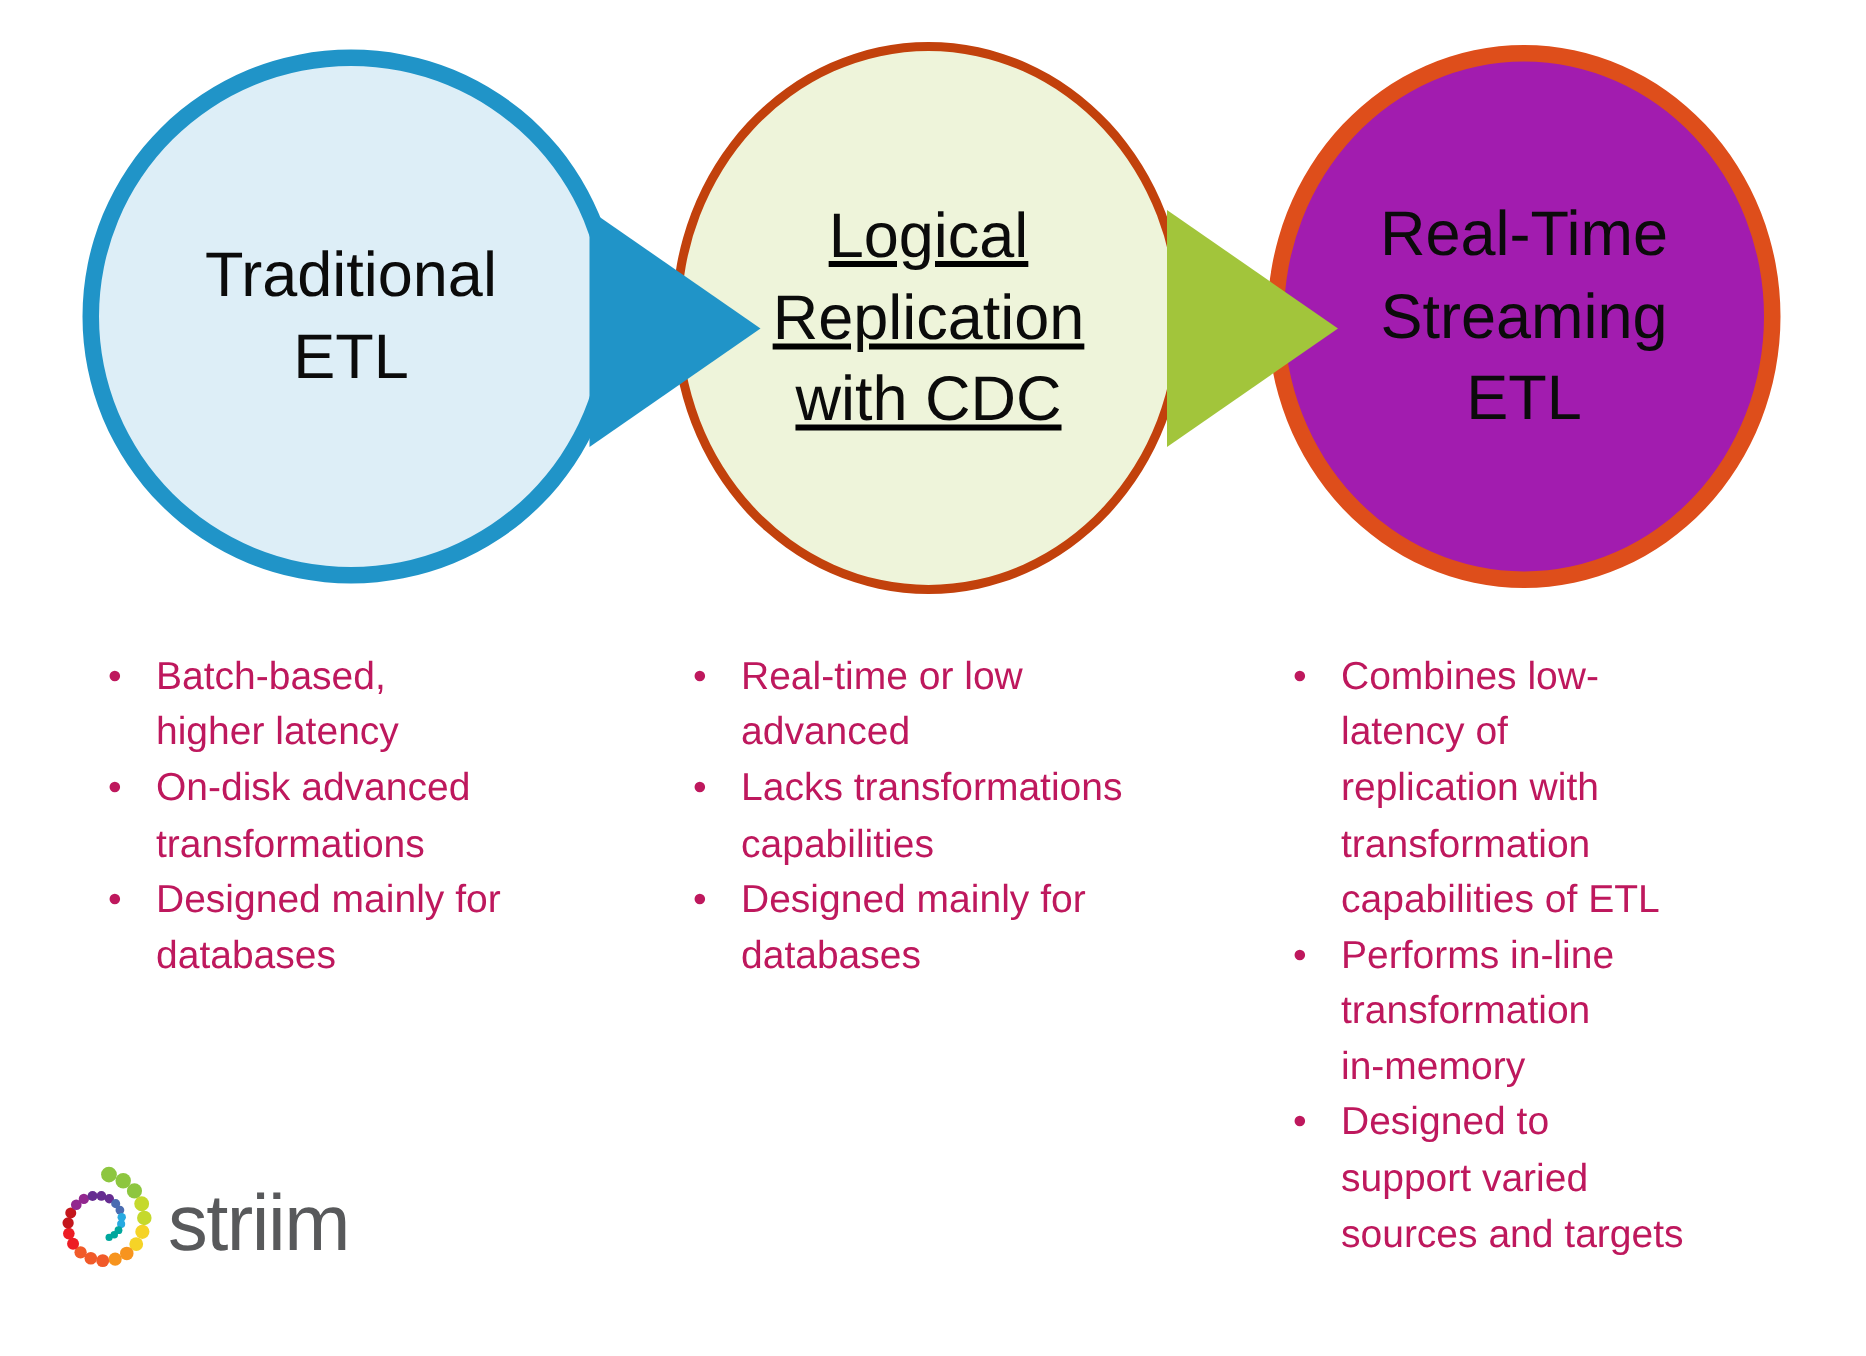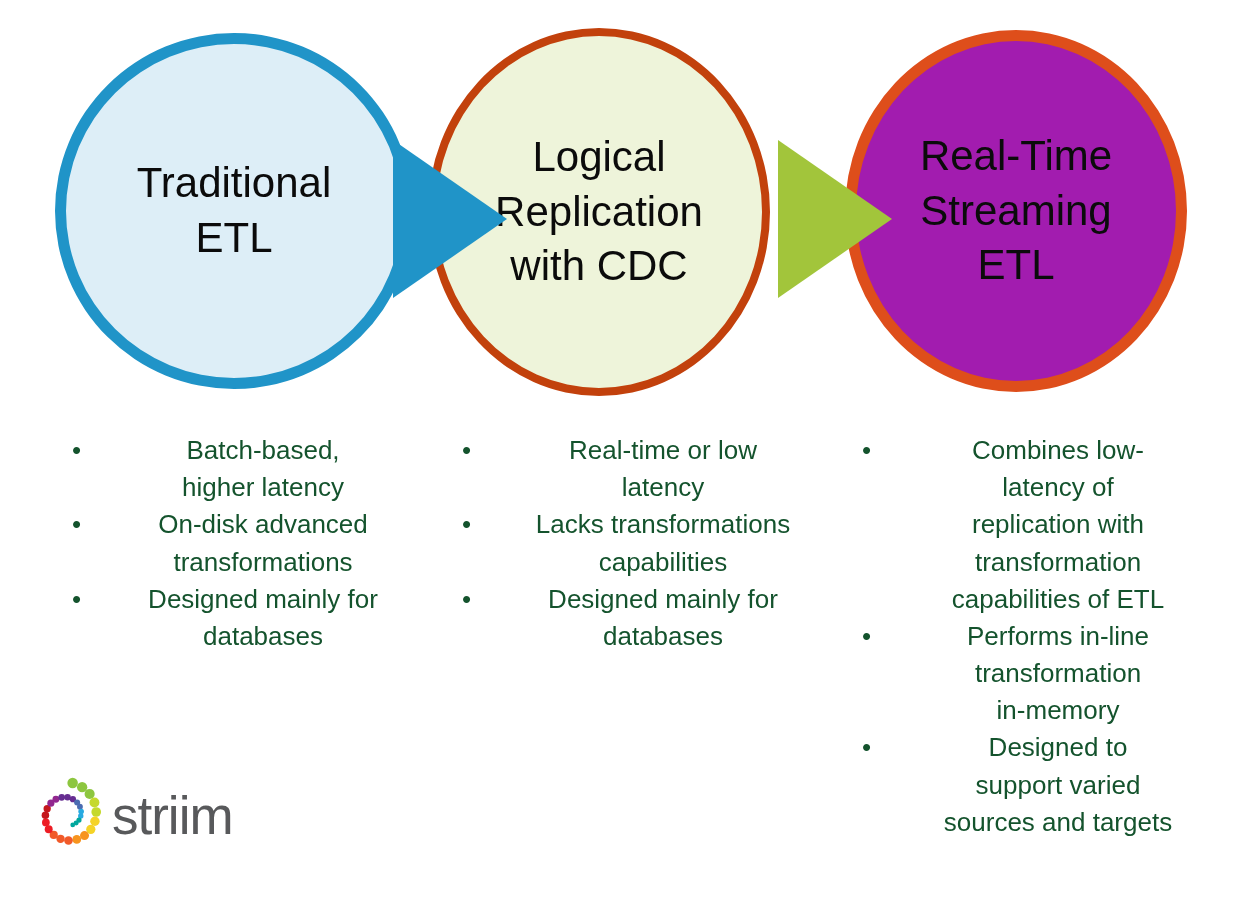--- a/index.html
+++ b/index.html
@@ -21,21 +21,21 @@
     position: absolute;
     border-radius: 50%;
     box-sizing: border-box;
     display: flex;
     align-items: center;
     justify-content: center;
     text-align: center;
     z-index: 2;
   }
   .c1 { left: 55px;  top: 33px; width: 358px; height: 356px; border: 11px solid #2094c8; background: #ddeef7; }
-  .c2 { left: 428px; top: 28px; width: 342px; height: 368px; border: 8px solid #c2410c; background: #eef4da; }
+  .c2 { left: 448px; top: 28px; width: 342px; height: 368px; border: 6px solid #c2410c; background: #eef4da; text-decoration: underline; }
   .c3 { left: 845px; top: 30px; width: 342px; height: 362px; border: 11px solid #de4e1b; background: #a21caf; }
 
   .circle-title {
     font-size: 42px;
     line-height: 1.3;
     color: #0b0b0b;
     white-space: pre-line;
   }
 
   
@@ -51,22 +51,21 @@
   .a2 { left: 778px; top: 140px; border-left: 114px solid #a2c53b; }
 
   
   .bullets {
     position: absolute;
     margin: 0;
     padding: 0;
     list-style: none;
     font-size: 26px;
     line-height: 1.43;
-    color: #14532d;
-    text-align: center;
+    color: #be185d;
   }
   .bullets li {
     position: relative;
     padding-left: 42px;
     white-space: pre-line;
   }
   .bullets li::before {
     content: "\2022";
     position: absolute;
     left: 10px;
@@ -123,21 +122,21 @@
     <li>Batch-based,
 higher latency</li>
     <li>On-disk advanced
 transformations</li>
     <li>Designed mainly for
 databases</li>
   </ul>
 
   <ul class="bullets b2">
     <li>Real-time or low
-latency</li>
+advanced</li>
     <li>Lacks transformations
 capabilities</li>
     <li>Designed mainly for
 databases</li>
   </ul>
 
   <ul class="bullets b3">
     <li>Combines low-
 latency of
 replication with

